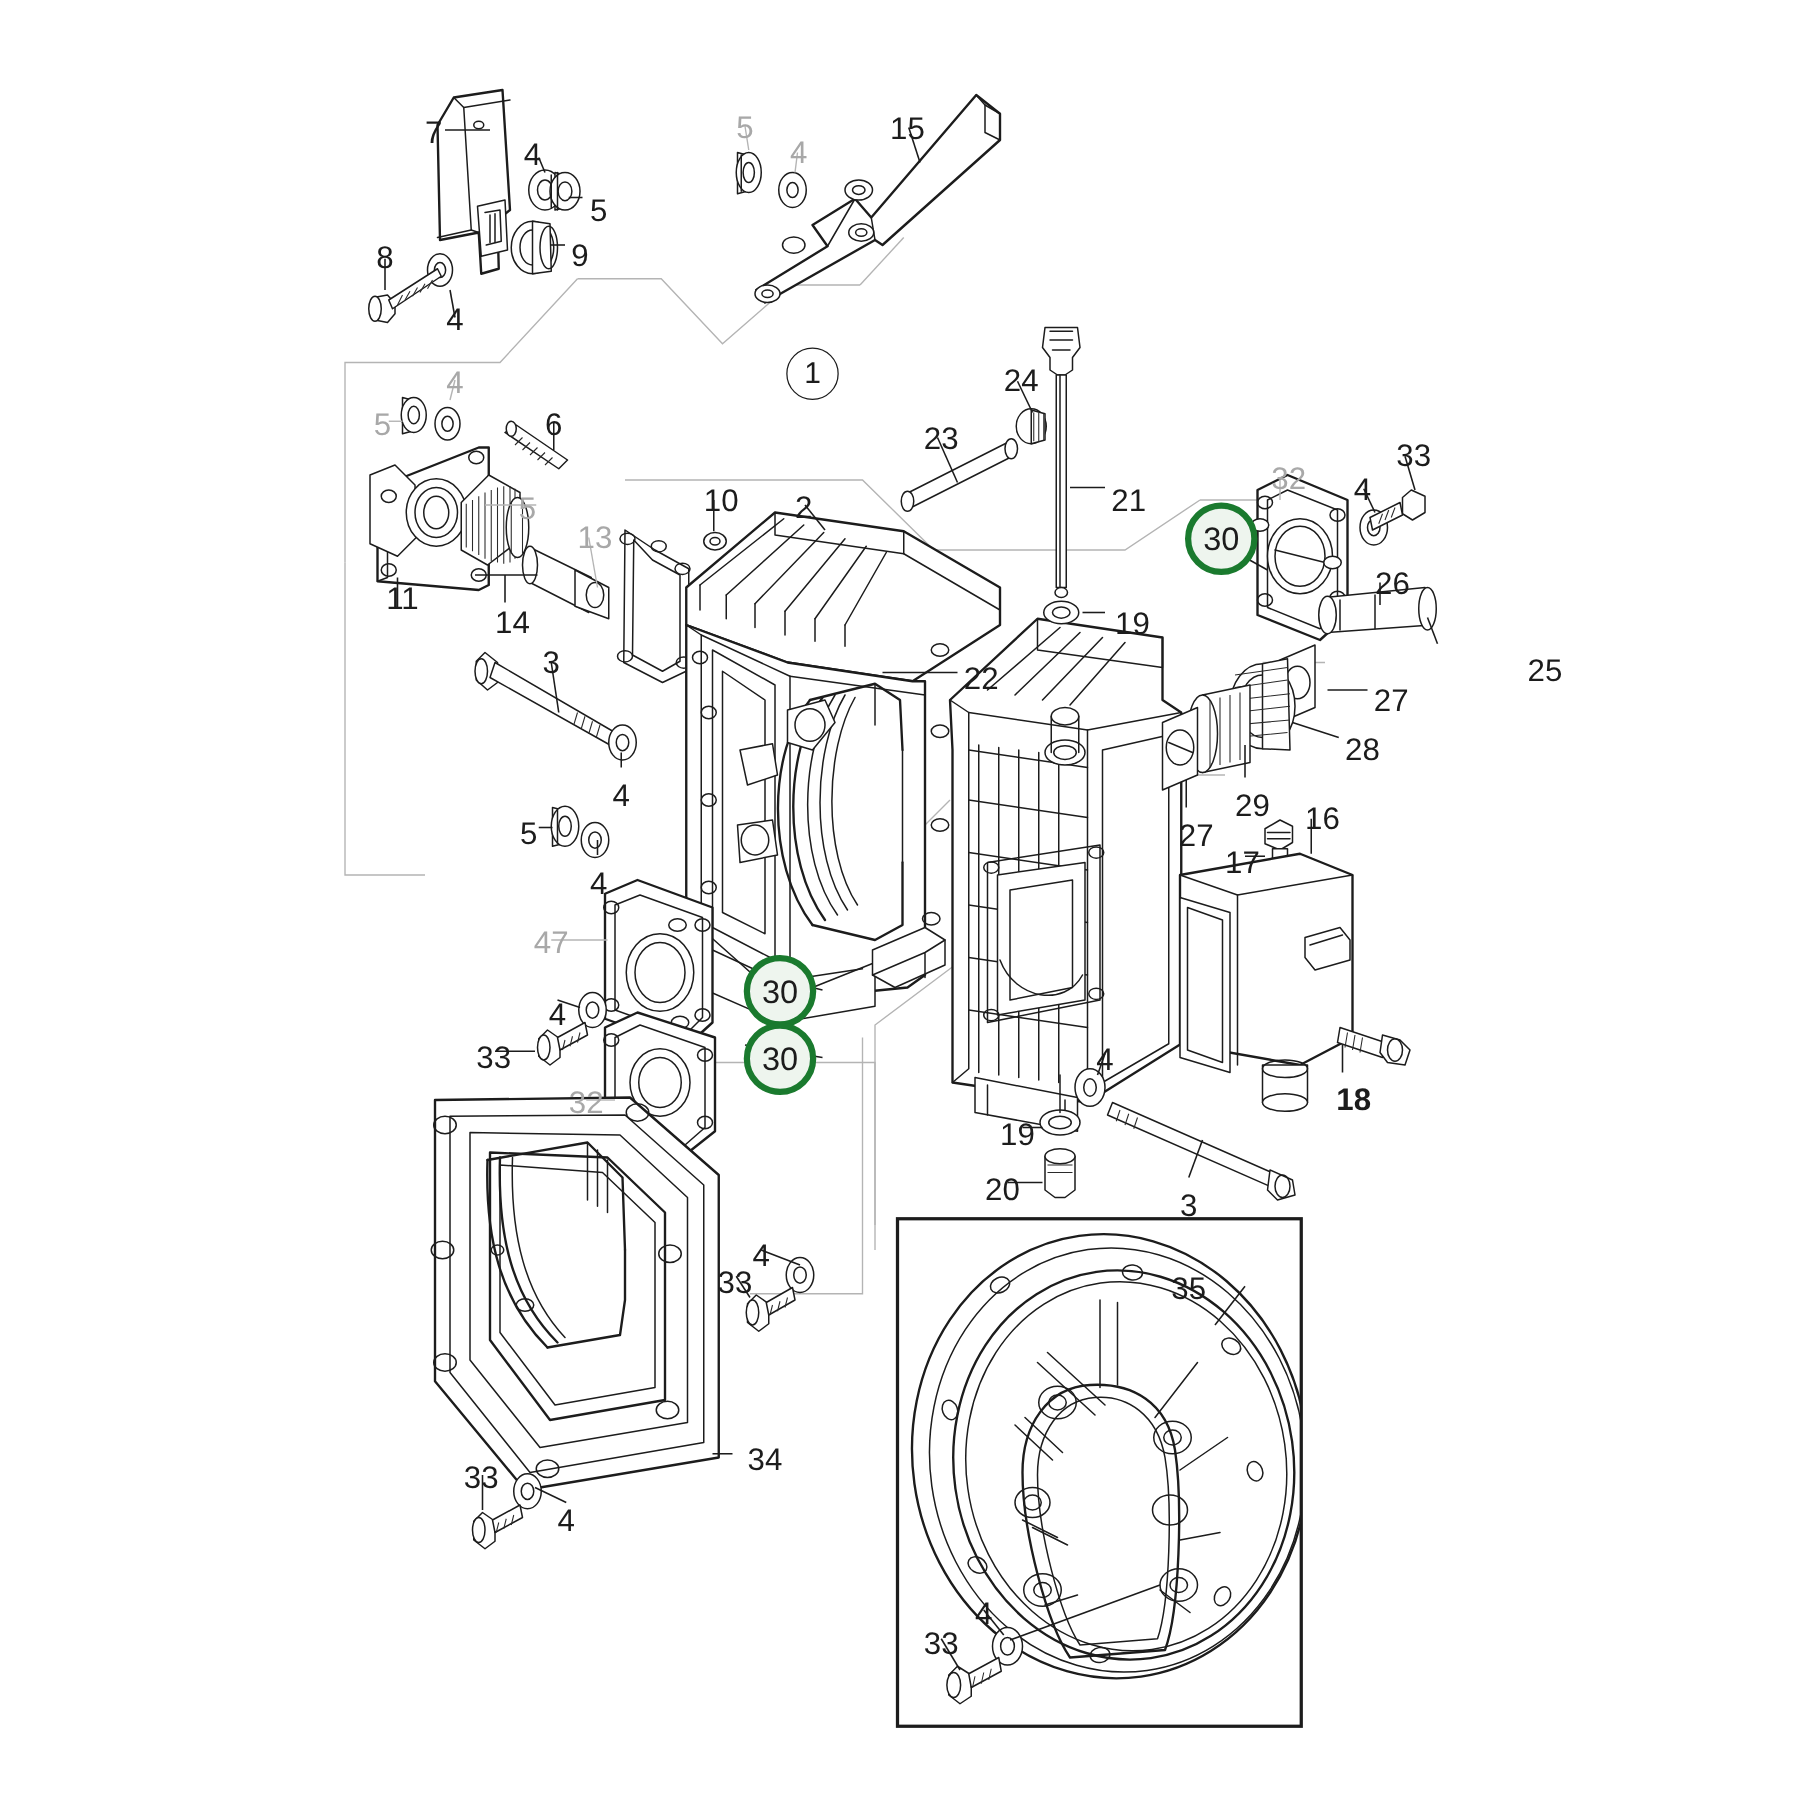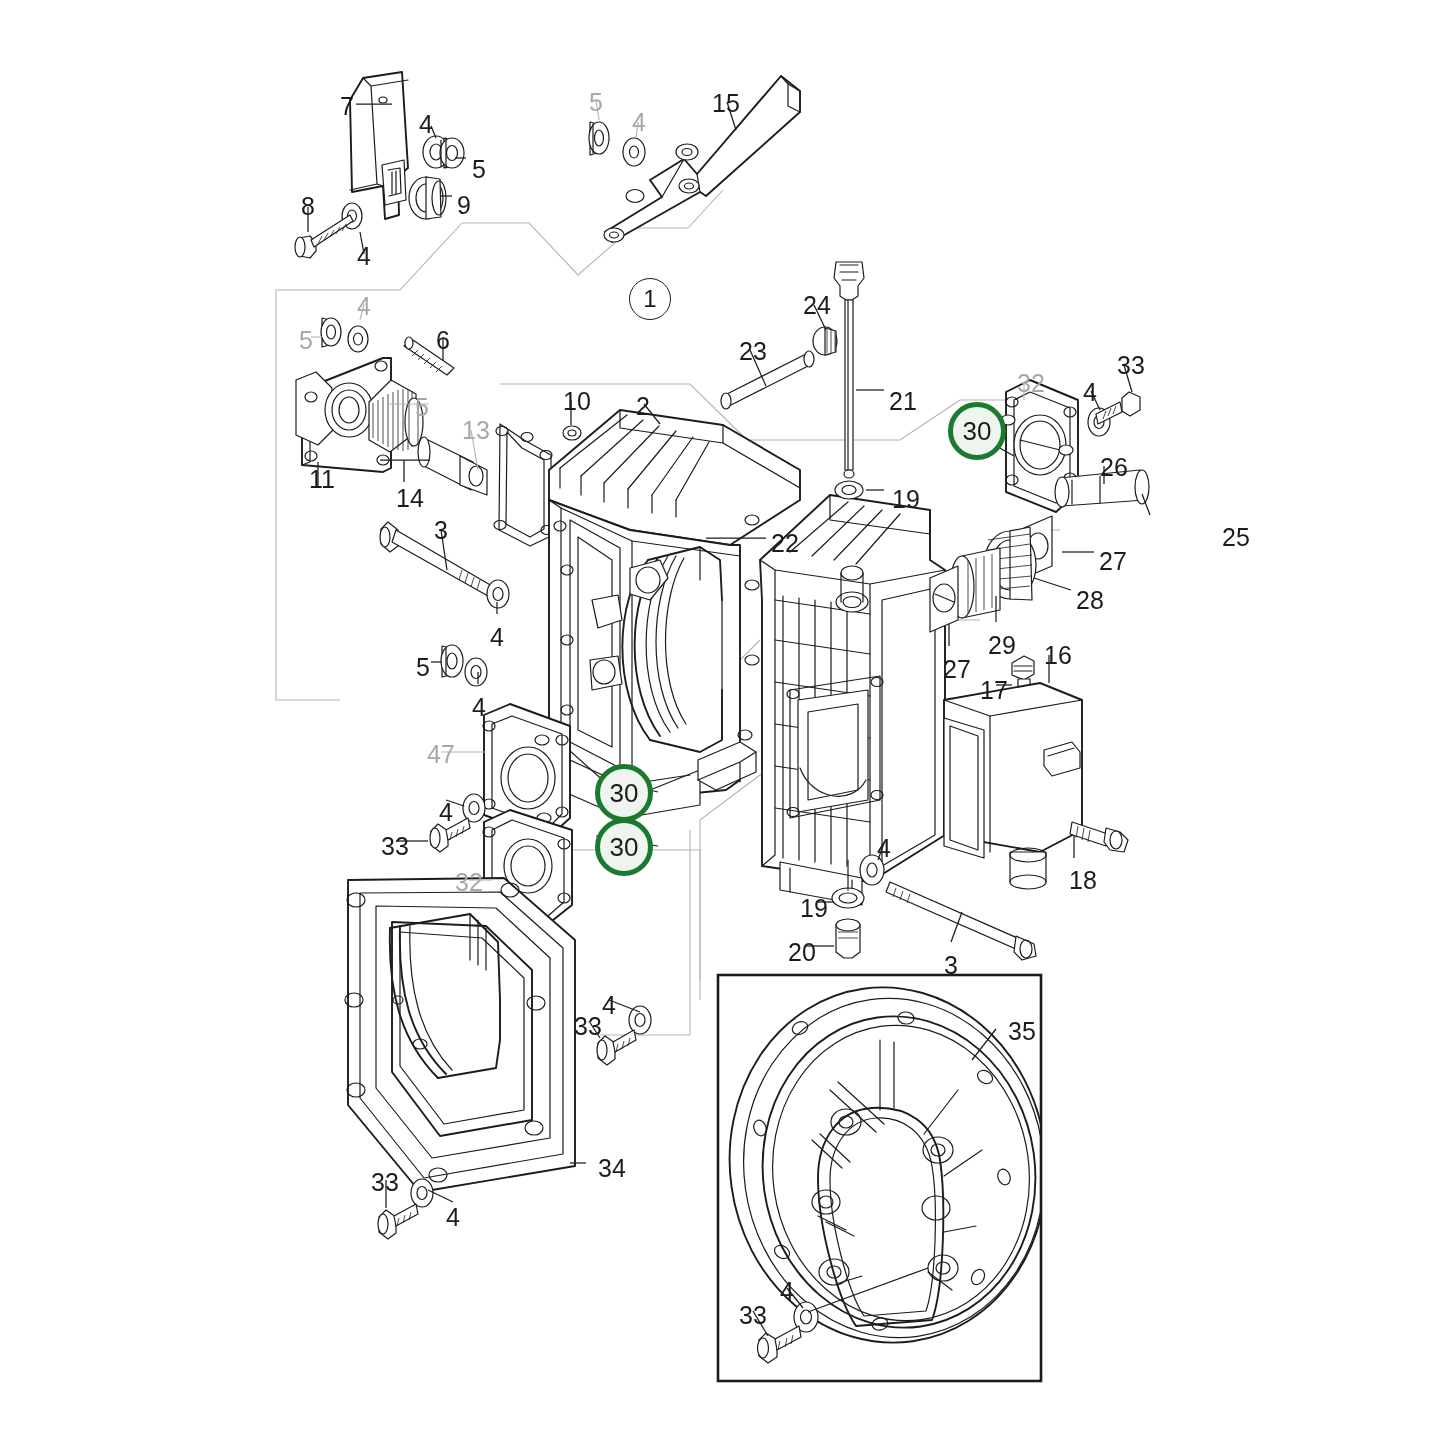--- a/index.html
+++ b/index.html
@@ -624,28 +624,28 @@
       <div class="lbl" style="left: 434px; top: 518px;">3</div>
       <div class="lbl" style="left: 490px; top: 625px;">4</div>
       <div class="lbl" style="left: 416px; top: 655px;">5</div>
       <div class="lbl" style="left: 472px; top: 695px;">4</div>
       <div class="lbl gray" style="left: 427px; top: 742px;">47</div>
       <div class="lbl" style="left: 439px; top: 800px;">4</div>
       <div class="lbl" style="left: 381px; top: 834px;">33</div>
       <div class="lbl gray" style="left: 455px; top: 870px;">32</div>
       <div class="lbl" style="left: 1044px; top: 643px;">16</div>
       <div class="lbl" style="left: 980px; top: 678px;">17</div>
-      <div class="lbl" style="left: 1069px; top: 868px;">18</div>
+      <div class="lbl" style="left: 1069px; top: 868px; font-weight: bold;">18</div>
       <div class="lbl" style="left: 877px; top: 836px;">4</div>
       <div class="lbl" style="left: 800px; top: 896px;">19</div>
       <div class="lbl" style="left: 788px; top: 940px;">20</div>
       <div class="lbl" style="left: 944px; top: 953px;">3</div>
       <div class="lbl" style="left: 574px; top: 1014px;">33</div>
       <div class="lbl" style="left: 602px; top: 993px;">4</div>
       <div class="lbl" style="left: 598px; top: 1156px;">34</div>
       <div class="lbl" style="left: 371px; top: 1170px;">33</div>
       <div class="lbl" style="left: 446px; top: 1205px;">4</div>
-      <div class="lbl" style="left: 1008px; top: 1019px;">35</div>
+      <div class="lbl" style="left: 937px; top: 1019px;">35</div>
       <div class="lbl" style="left: 739px; top: 1303px;">33</div>
       <div class="lbl" style="left: 780px; top: 1279px;">4</div>
     </div>
 
 </div>
 
 </body></html>

